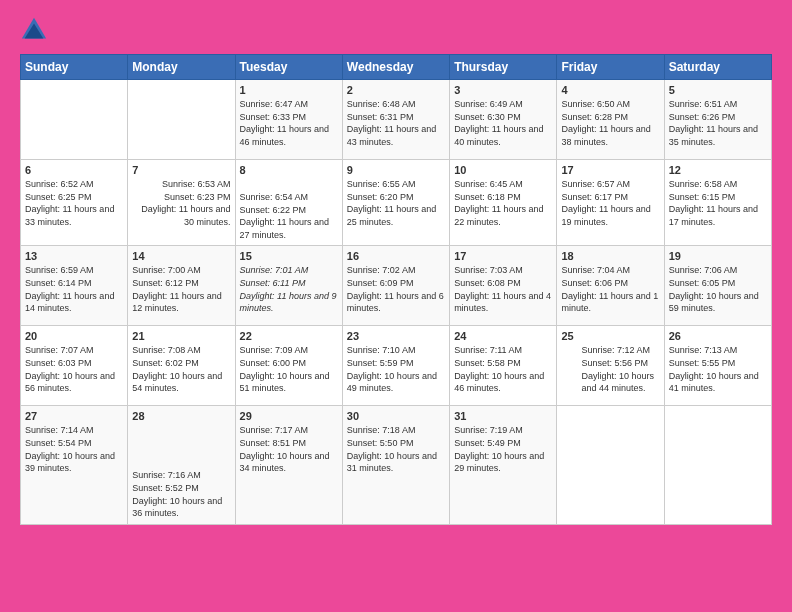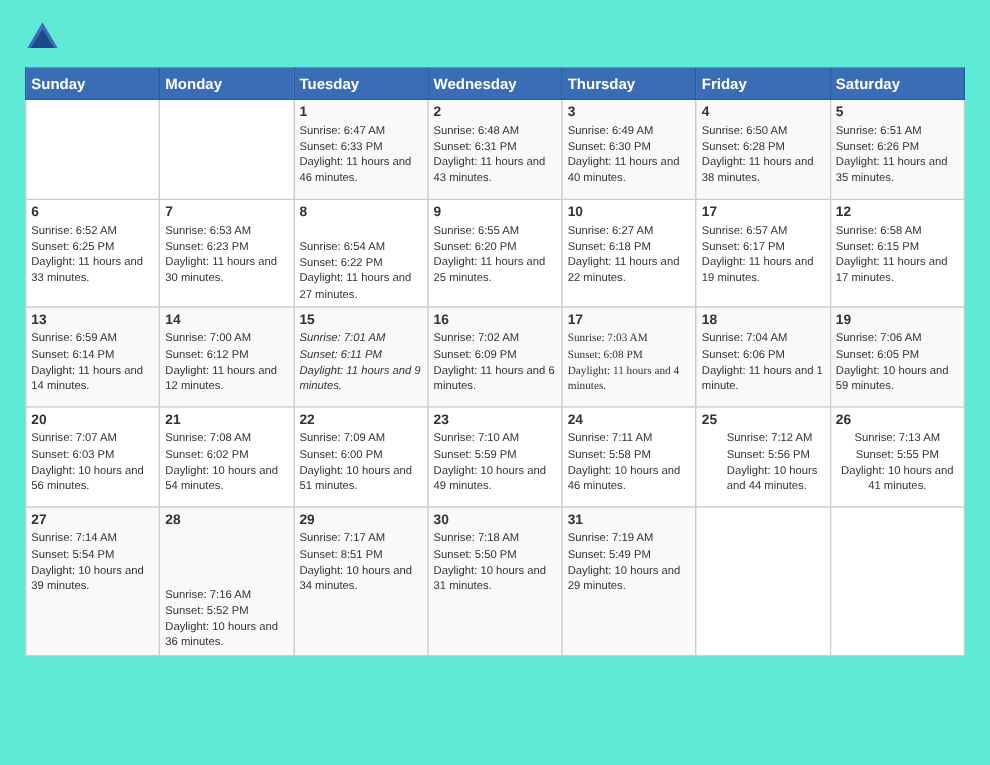--- a/index.html
+++ b/index.html
@@ -7,21 +7,21 @@
       font-family: Arial, sans-serif;
       background: #fff;
       width: 792px;
       min-height: 612px;
       overflow: hidden;
     }
     .page {
       width: 792px;
       min-height: 612px;
       padding: 16px 20px 16px 20px;
-      background: #5eead4;
+      background: #ec4899;
     }
     .header {
       display: flex;
       justify-content: space-between;
       align-items: flex-start;
       margin-bottom: 10px;
     }
     .logo-area {
       display: flex;
       align-items: center;
@@ -170,39 +170,39 @@
         </tr>
         <tr>
           <td>
             <span class="day-number">6</span>
             <div class="day-info" style="white-space: pre-line;">Sunrise: 6:52 AM
 Sunset: 6:25 PM
 Daylight: 11 hours and 33 minutes.</div>
           </td>
           <td>
             <span class="day-number">7</span>
-            <div class="day-info" style="white-space: pre-line;">Sunrise: 6:53 AM
+            <div class="day-info" style="white-space: pre-line; text-align: right;">Sunrise: 6:53 AM
 Sunset: 6:23 PM
 Daylight: 11 hours and 30 minutes.</div>
           </td>
           <td>
             <span class="day-number">8</span>
             <div class="day-info" style="white-space: pre-line; margin-top: 15px;">Sunrise: 6:54 AM
 Sunset: 6:22 PM
 Daylight: 11 hours and 27 minutes.</div>
           </td>
           <td>
             <span class="day-number">9</span>
             <div class="day-info" style="white-space: pre-line;">Sunrise: 6:55 AM
 Sunset: 6:20 PM
 Daylight: 11 hours and 25 minutes.</div>
           </td>
           <td>
             <span class="day-number">10</span>
-            <div class="day-info" style="white-space: pre-line;">Sunrise: 6:27 AM
+            <div class="day-info" style="white-space: pre-line;">Sunrise: 6:45 AM
 Sunset: 6:18 PM
 Daylight: 11 hours and 22 minutes.</div>
           </td>
           <td>
             <span class="day-number">17</span>
             <div class="day-info" style="white-space: pre-line;">Sunrise: 6:57 AM
 Sunset: 6:17 PM
 Daylight: 11 hours and 19 minutes.</div>
           </td>
           <td>
@@ -232,21 +232,21 @@
 Daylight: 11 hours and 9 minutes.</div>
           </td>
           <td>
             <span class="day-number">16</span>
             <div class="day-info" style="white-space: pre-line;">Sunrise: 7:02 AM
 Sunset: 6:09 PM
 Daylight: 11 hours and 6 minutes.</div>
           </td>
           <td>
             <span class="day-number">17</span>
-            <div class="day-info" style="white-space: pre-line; font-family: Liberation Serif, serif;">Sunrise: 7:03 AM
+            <div class="day-info" style="white-space: pre-line;">Sunrise: 7:03 AM
 Sunset: 6:08 PM
 Daylight: 11 hours and 4 minutes.</div>
           </td>
           <td>
             <span class="day-number">18</span>
             <div class="day-info" style="white-space: pre-line;">Sunrise: 7:04 AM
 Sunset: 6:06 PM
 Daylight: 11 hours and 1 minute.</div>
           </td>
           <td>
@@ -288,21 +288,21 @@
 Daylight: 10 hours and 46 minutes.</div>
           </td>
           <td>
             <span class="day-number">25</span>
             <div class="day-info" style="white-space: pre-line; margin-left: 20px;">Sunrise: 7:12 AM
 Sunset: 5:56 PM
 Daylight: 10 hours and 44 minutes.</div>
           </td>
           <td>
             <span class="day-number">26</span>
-            <div class="day-info" style="white-space: pre-line; text-align: center;">Sunrise: 7:13 AM
+            <div class="day-info" style="white-space: pre-line;">Sunrise: 7:13 AM
 Sunset: 5:55 PM
 Daylight: 10 hours and 41 minutes.</div>
           </td>
         </tr>
         <tr>
           <td>
             <span class="day-number">27</span>
             <div class="day-info" style="white-space: pre-line;">Sunrise: 7:14 AM
 Sunset: 5:54 PM
 Daylight: 10 hours and 39 minutes.</div>

